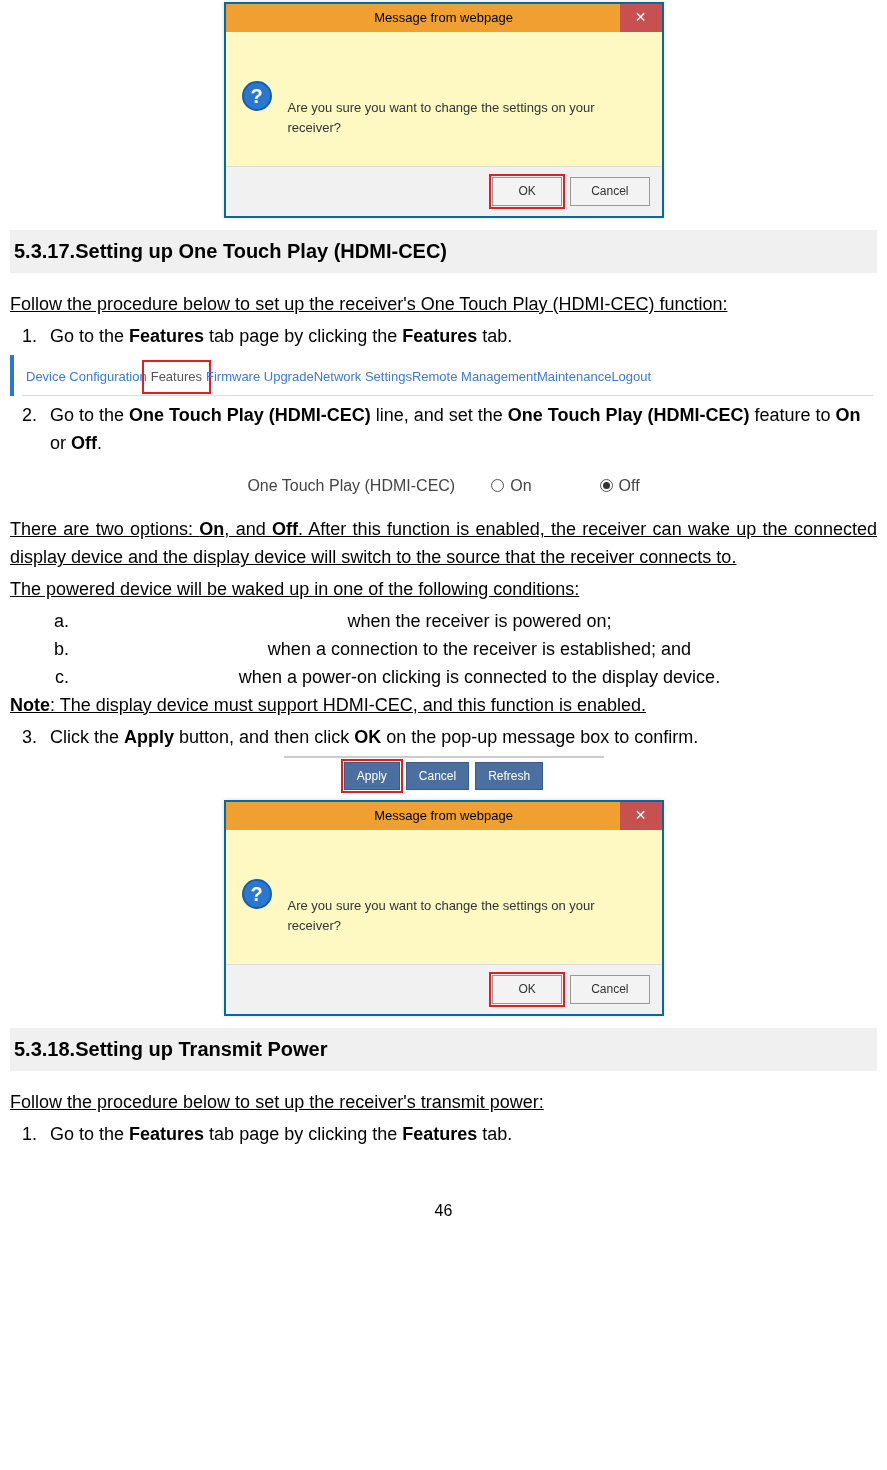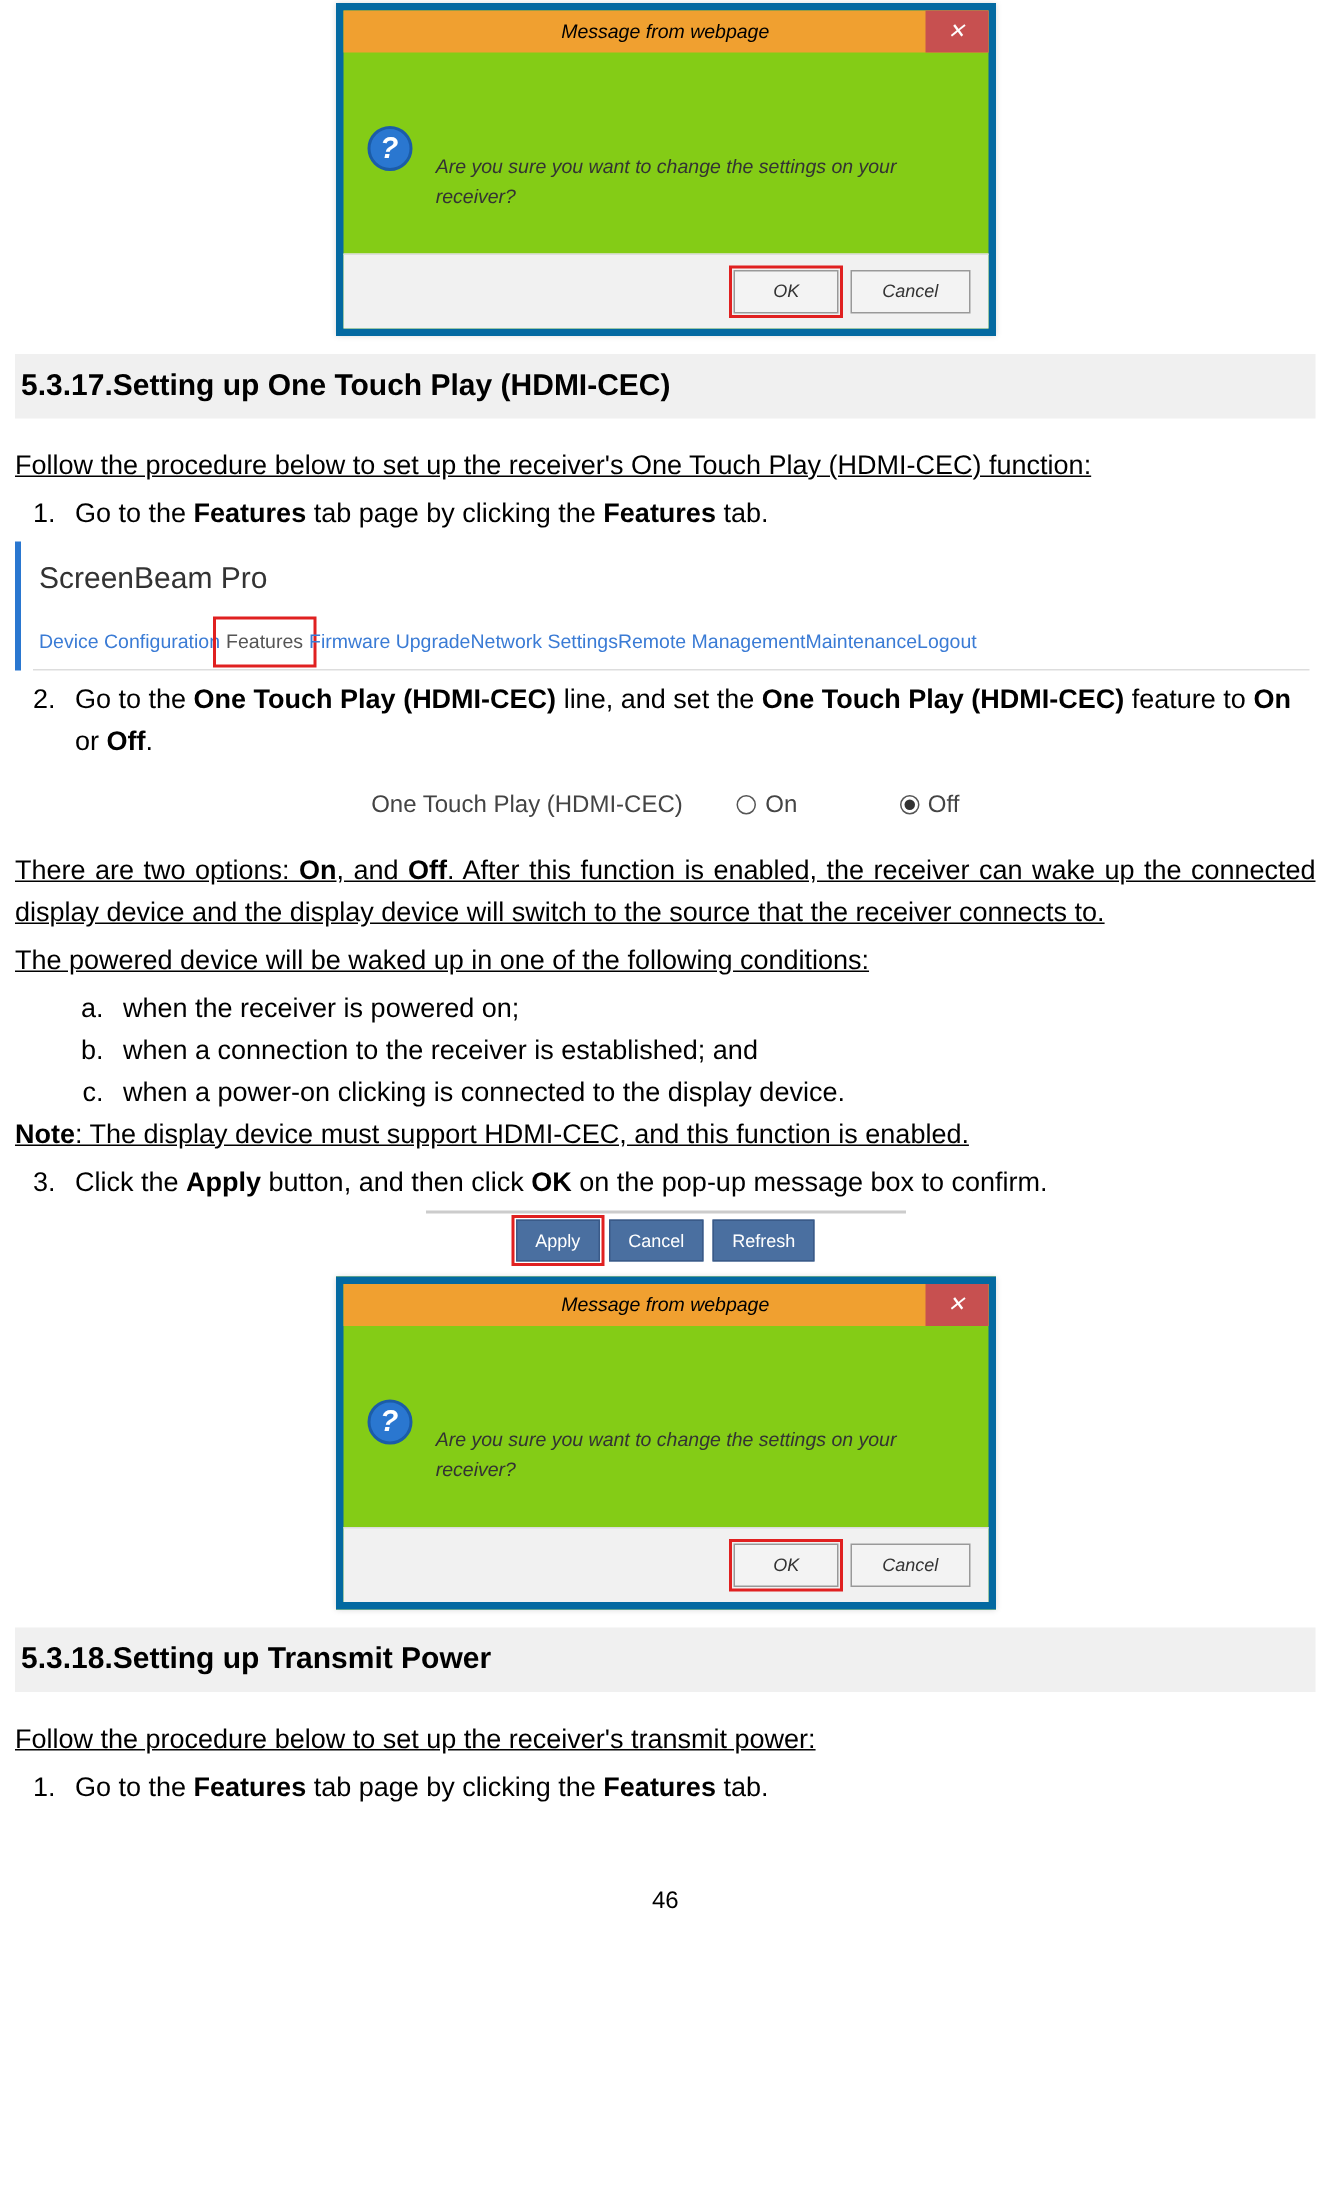--- a/index.html
+++ b/index.html
@@ -6,25 +6,24 @@
   body {
     font-family: Arial, Helvetica, sans-serif;
     font-size: 18px;
     line-height: 1.55;
     color: #000;
     background: #fff;
     width: 887px;
     padding: 0 10px;
   }
   .dialog {
-    border: 5px solid #0369a1;
-    background: #84cc16;
+    border: 2px solid #0369a1;
+    background: #fef9c3;
     margin: 2px auto 12px auto;
     box-shadow: 0 0 4px rgba(0,0,0,0.15);
-    font-style: italic;
   }
   .dialog-titlebar {
     background: #f0a030;
     color: #000;
     display: flex;
     align-items: center;
     justify-content: center;
     position: relative;
     height: 28px;
     font-size: 13px;
@@ -85,21 +84,21 @@
     background: #f0f0f0;
     padding: 6px 4px;
     margin: 10px 0 18px 0;
     font-size: 20px;
     font-weight: bold;
     display: flex;
   }
   .para { margin: 0 0 4px 0; text-align: justify; text-decoration: underline; }
   ol.main { list-style: decimal; padding-left: 32px; margin-bottom: 2px; }
   ol.main > li { padding-left: 8px; margin-bottom: 2px; }
-  ol.sub { list-style: lower-alpha; padding-left: 64px; }
+  ol.sub { list-style: lower-alpha; padding-left: 64px; text-align: center; }
   ol.sub > li { padding-left: 8px; }
   b { font-weight: bold; }
   .navshot {
     border-left: 4px solid #2a77d0;
     padding: 10px 4px 0 8px;
     margin: 4px 0 6px 0;
   }
   .nav-title { font-size: 20px; color: #333; margin-bottom: 14px; padding-left: 4px; }
   .nav-tabs {
     display: flex;
@@ -178,21 +177,20 @@
 
 <p class="para">Follow the procedure below to set up the receiver's One Touch Play (HDMI-CEC) function:</p>
 
 <ol class="main">
   <li>
     <span>Go to the </span><b>Features</b><span> tab page by clicking the </span><b>Features</b><span> tab.</span>
   </li>
 </ol>
 
 <div class="navshot">
-  <div class="nav-title">ScreenBeam Pro</div>
   <div class="nav-tabs">
     <span class="tab">Device Configuration</span>
     <span class="tab active">Features</span>
     <span class="tab">Firmware Upgrade</span>
     <span class="tab">Network Settings</span>
     <span class="tab">Remote Management</span>
     <span class="tab">Maintenance</span>
     <span class="tab">Logout</span>
   </div>
 </div>

